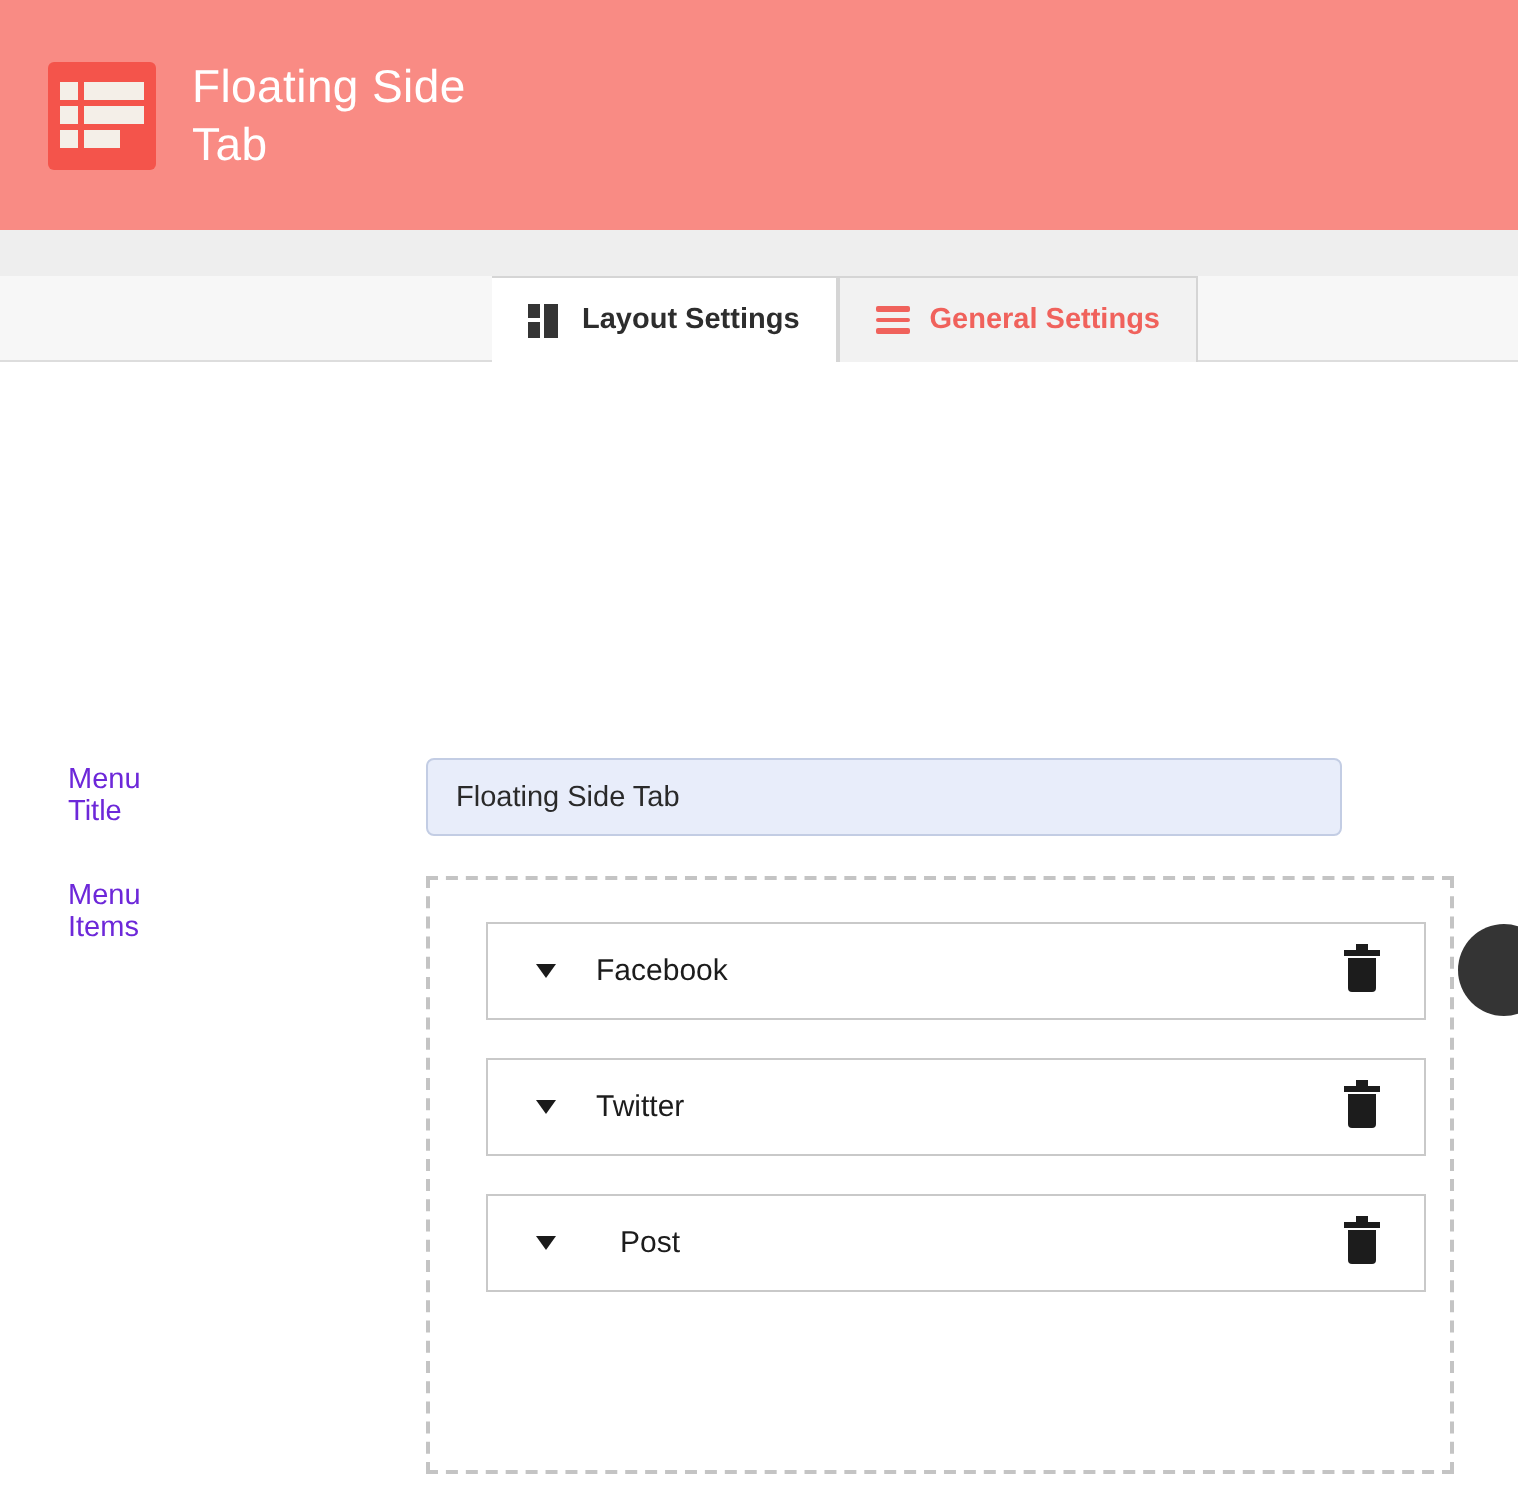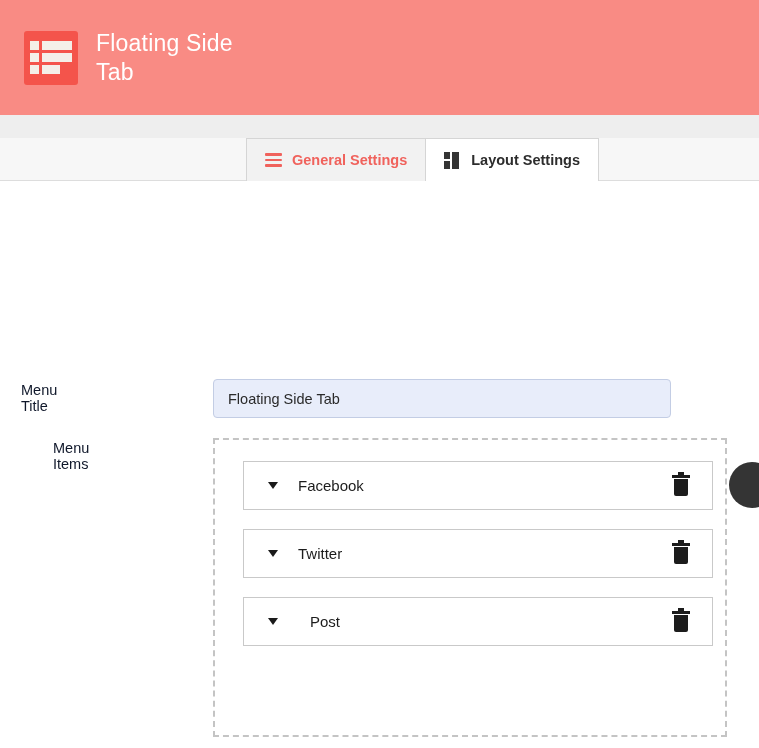--- a/index.html
+++ b/index.html
@@ -92,25 +92,25 @@
   .ic-layout .blk { background: #343434; }
   .ic-layout .c1a { width: 6px; height: 7px; }
   .ic-layout .c1b { width: 6px; height: 8px; }
   .ic-layout .c2 { width: 7px; height: 17px; }
 
   
   .content { position: absolute; left: 0; top: 181px; width: 759px; bottom: 0; background: #ffffff; }
 
   .field-row { position: absolute; display: flex; }
   .field-label {
-    position: absolute; left: 21px;
-    font-size: 14.5px; color: #0f172a;
+    position: absolute; left: 34px;
+    font-size: 14.5px; color: #6d28d9;
   }
   .row-title .field-label { top: 201px; }
-  .row-items .field-label { top: 259px; margin-left: 32px; }
+  .row-items .field-label { top: 259px; }
 
   .menu-title-input {
     position: absolute; left: 213px; top: 198px;
     width: 458px; height: 39px;
     background: #e8edfa;
     border: 1px solid #c3cde4;
     border-radius: 4px;
     padding: 0 14px;
     font-size: 14.5px;
     color: #2a2a2a;
@@ -194,40 +194,40 @@
       </div>
       <div class="brand-title">Floating Side Tab</div>
     </div>
 
   </div>
 
   <div class="subbar"></div>
 
   <div class="tabs-strip">
     <div class="tabs">
-      <div class="tab tab-general">
-        <span class="ic-hamburger">
-            <i></i>
-            <i></i>
-            <i></i>
-          </span>
-        <span>General Settings</span>
-      </div>
       <div class="tab tab-layout">
         <span class="ic-layout">
           <span class="lcol">
               <span class="blk c1a"></span>
               <span class="blk c1b"></span>
             </span>
           <span class="lcol">
               <span class="blk c2"></span>
             </span>
         </span>
         <span>Layout Settings</span>
       </div>
+      <div class="tab tab-general">
+        <span class="ic-hamburger">
+            <i></i>
+            <i></i>
+            <i></i>
+          </span>
+        <span>General Settings</span>
+      </div>
     </div>
   </div>
 
   <div class="content">
 
     <div class="field-row row-title">
       <label class="field-label">Menu Title</label>
     </div>
     <input class="menu-title-input" type="text" value="Floating Side Tab" style="">
 

